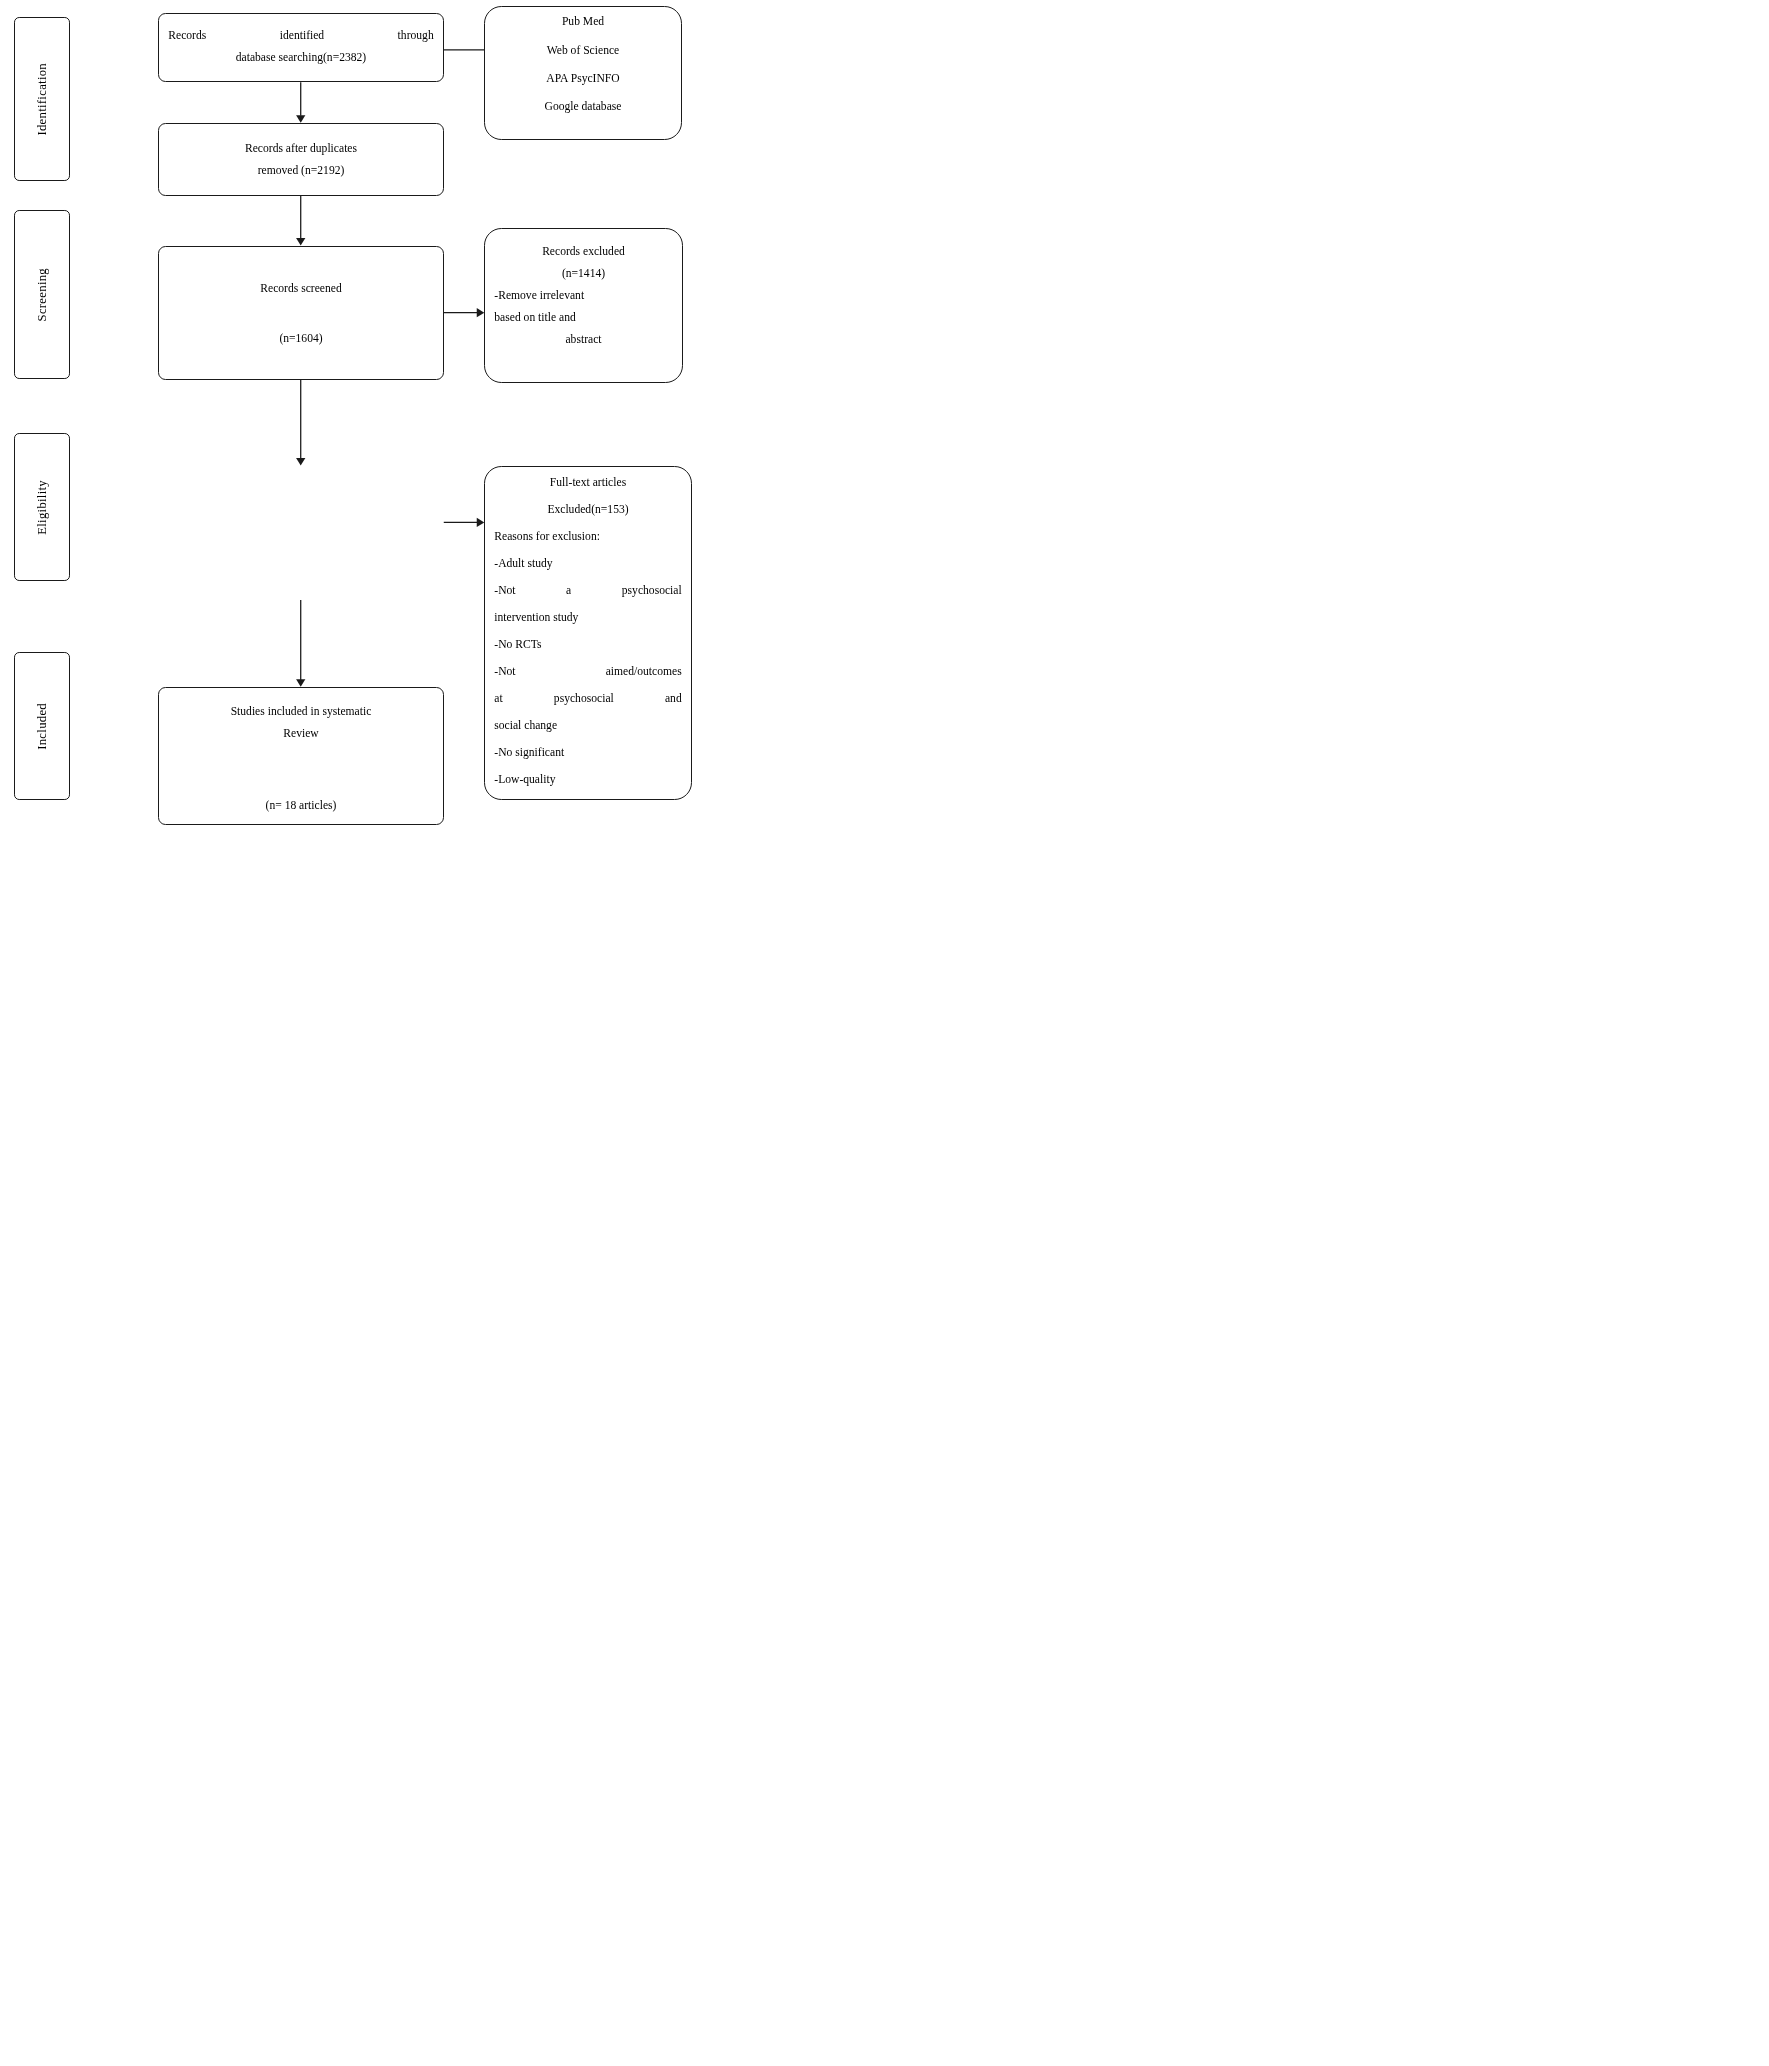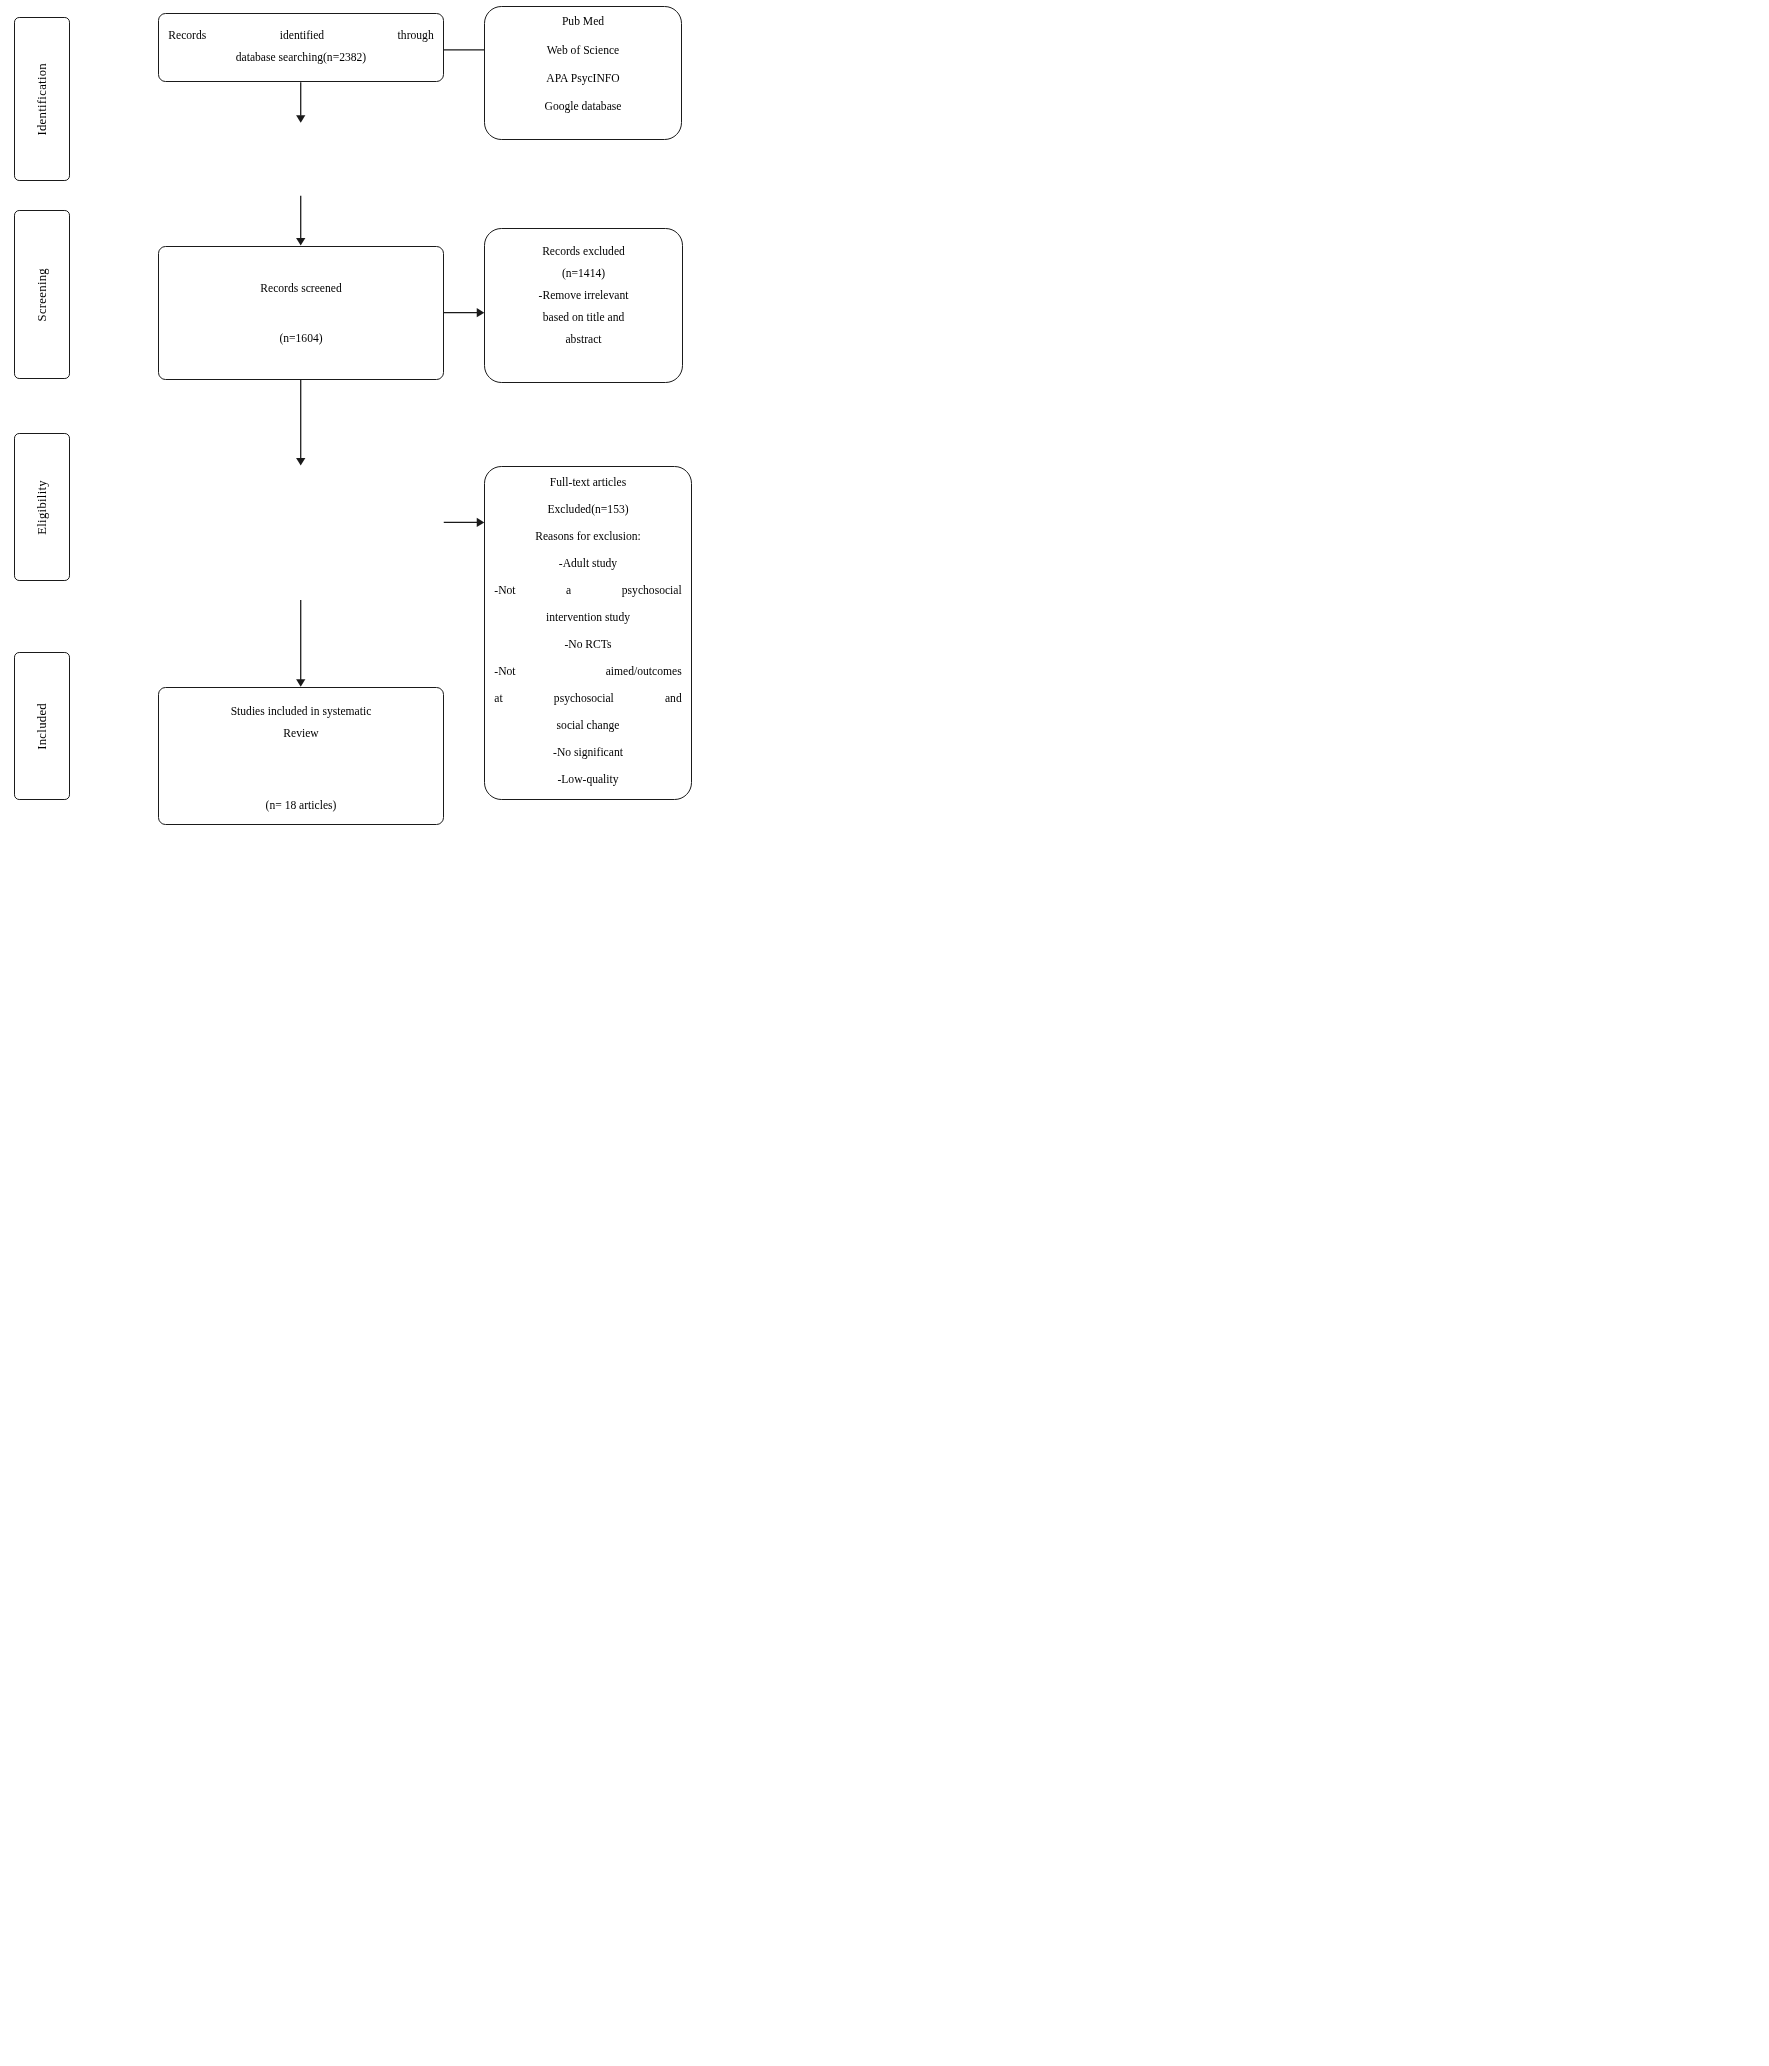--- a/index.html
+++ b/index.html
@@ -53,21 +53,21 @@
     font-size: 11.6px;
     padding: 4.6px 9.3px;
   }
   .box .line { line-height: 22px; }
   .center-box { left: 158px; width: 286px; border-radius: 7.5px; }
   .side-box { left: 484px; border-radius: 17.4px; }
   .spread {
     text-align: justify;
     text-align-last: justify;
   }
-  .align-left { text-align: center; }
+  .align-left { text-align: left; }
   
   #box-identified { top: 12.7px; height: 69px; }
   #box-duplicates { top: 123px; height: 73px; }
   #box-screened { top: 246px; height: 134px; row-gap: 28px; padding-bottom: 2px; }
   #box-fulltext { top: 466px; height: 134px; padding-bottom: 17.4px; }
   #box-included { top: 687px; height: 138px; justify-content: flex-start; padding-top: 12.7px; padding-bottom: 7px; }
   #box-included .push-bottom { margin-top: auto; }
   #box-databases { top: 5.8px; width: 198px; height: 134px; padding-bottom: 21px; justify-content: space-between; }
   #box-excluded-screening { top: 228px; width: 199px; height: 155px; padding-bottom: 23px; }
   #box-excluded-fulltext {
@@ -125,20 +125,24 @@
   </div>
   <div class="stage" style="top:652px; height:148px;">
     <span class="vtext">Included</span>
   </div>
 
   <div class="box center-box" id="box-identified">
     <div class="line spread">Records identified through</div>
     <div class="line">database searching(n=2382)</div>
   </div>
 
+  <div class="box center-box" id="box-duplicates">
+    <div class="line">Records after duplicates</div>
+    <div class="line">removed (n=2192)</div>
+  </div>
 
   <div class="box center-box" id="box-screened">
     <div class="line">Records screened</div>
     <div class="line">(n=1604)</div>
   </div>
 
 
   <div class="box center-box" id="box-included">
     <div class="line">Studies included in systematic</div>
     <div class="line">Review</div>

